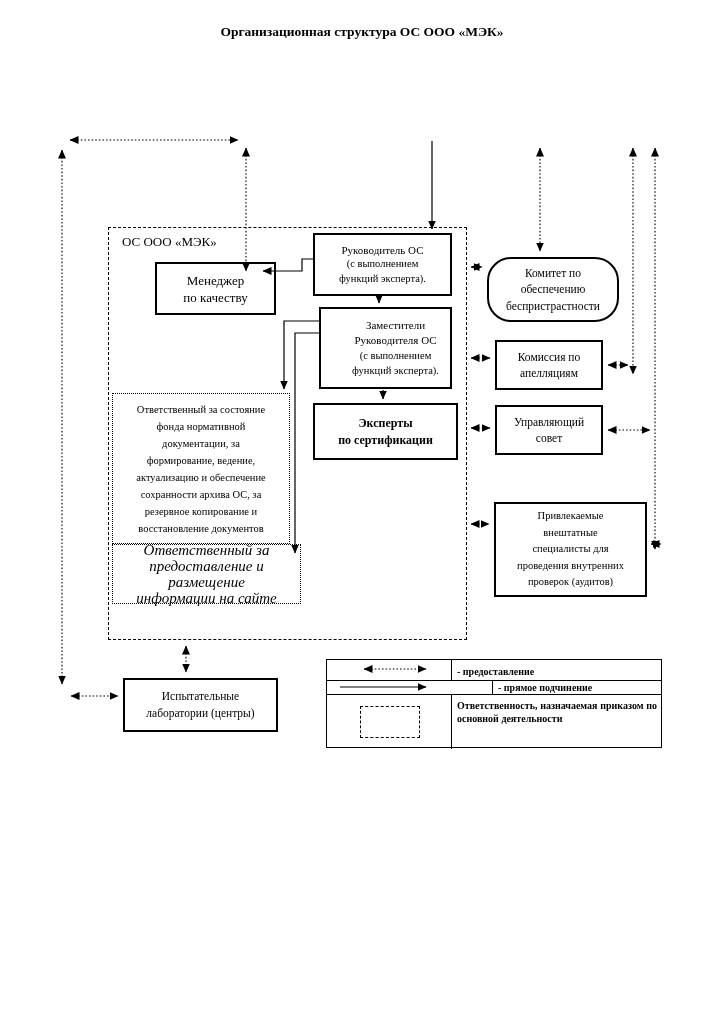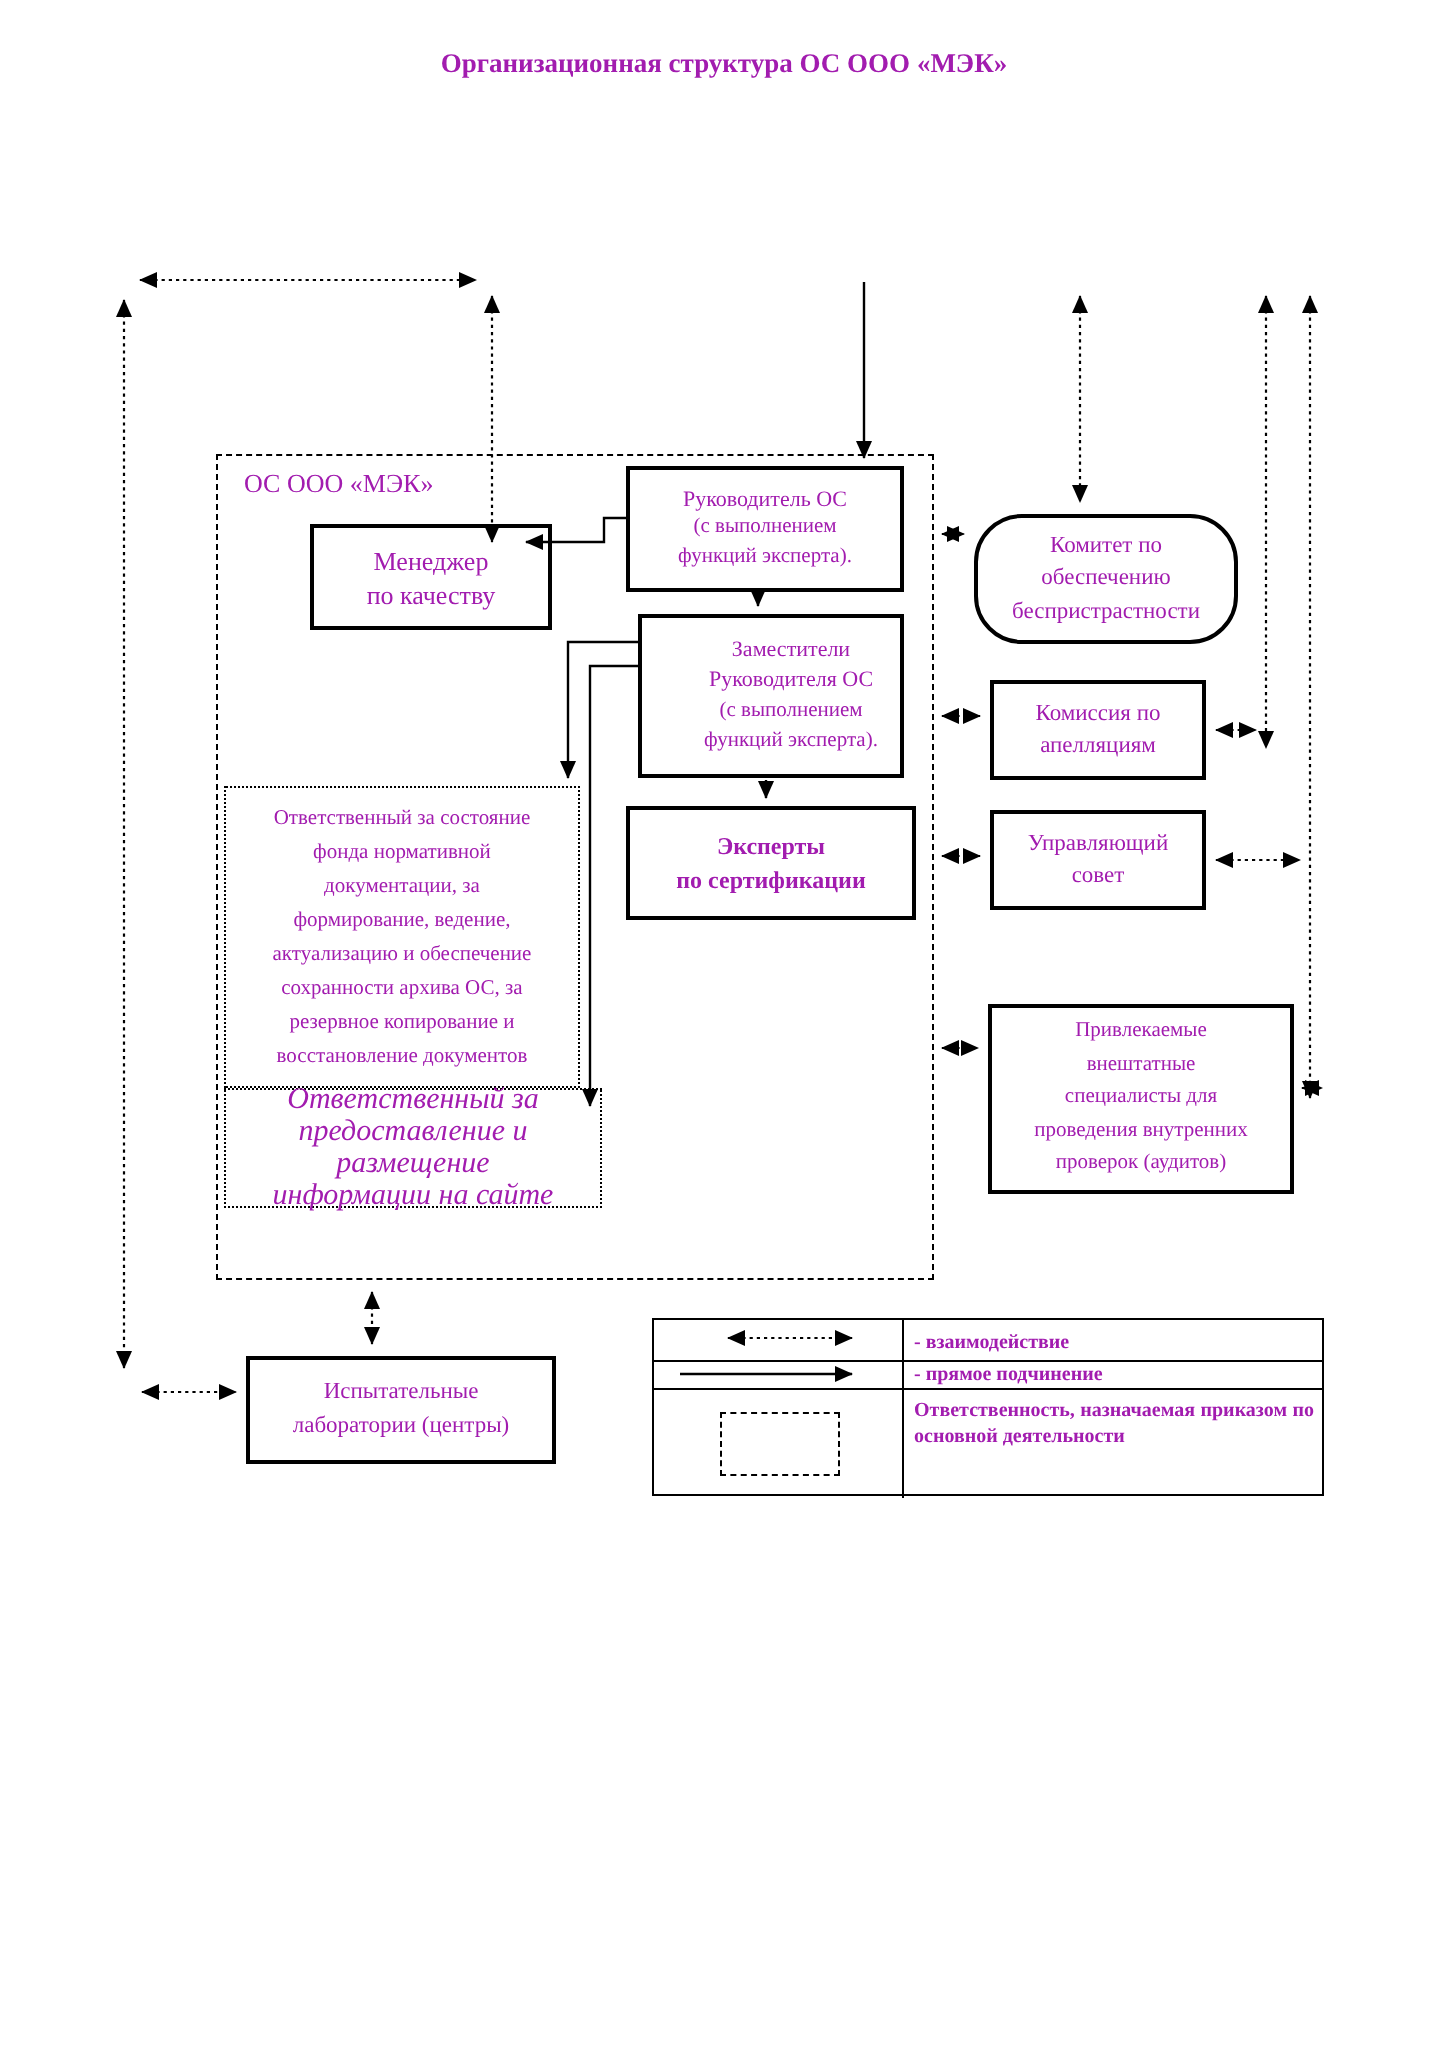--- a/index.html
+++ b/index.html
@@ -1,17 +1,17 @@
 <!DOCTYPE html>
 <html><head>
 <meta charset="utf-8">
 <style>
   html,body{margin:0;padding:0;background:#ffffff;}
   #page{position:relative;width:724px;height:1024px;background:#fff;
-        font-family:"Liberation Serif","DejaVu Serif",serif;color:#a21caf;overflow:hidden;}
+        font-family:"Liberation Serif","DejaVu Serif",serif;color:#000000;overflow:hidden;}
   .abs{position:absolute;box-sizing:border-box;}
   .node{display:flex;align-items:center;justify-content:center;text-align:center;
         background:#fff;white-space:pre-line;}
   .b2{border:2px solid #000;}
   .b25{border:2.4px solid #000;}
   .dotted{border:1.6px dotted #000;background:#fff;}
   .dashed-container{border:1.2px dashed #000;}
   .title{font-weight:bold;font-size:13.5px;text-align:center;width:100%;}
   .boldline{font-weight:normal;}
   svg.conn{position:absolute;left:0;top:0;z-index:5;pointer-events:none;}
@@ -100,24 +100,24 @@
 
   <div class="abs node b25" style="left:123px;top:678px;width:155px;height:54px;font-size:11.5px;line-height:17px;">
     <span>Испытательные
 лаборатории (центры)</span>
   </div>
 
   <div class="abs legend-table" style="left:326px;top:659px;width:336px;height:89px;">
     <div class="legend-row" style="top:0;height:20px;">
       <div class="legend-cell-l"></div>
       <div class="legend-cell-r">
-          <span>- взаимодействие</span>
+          <span>- предоставление</span>
         </div>
     </div>
-    <div class="legend-row legend-divider" style="top:20px;height:14px;">
+    <div class="legend-row legend-divider" style="top:20px;height:14px;gap:41px;">
       <div class="legend-cell-l"></div>
       <div class="legend-cell-r" style="padding-top:0;">
           <span>- прямое подчинение</span>
         </div>
     </div>
     <div class="legend-row legend-divider" style="top:34px;height:55px;">
       <div class="legend-cell-l">
         <div class="abs" style="left:33px;top:11px;width:60px;height:32px;border:1.5px dashed #000;"></div>
       </div>
       <div class="legend-cell-r" style="align-items:flex-start;">

